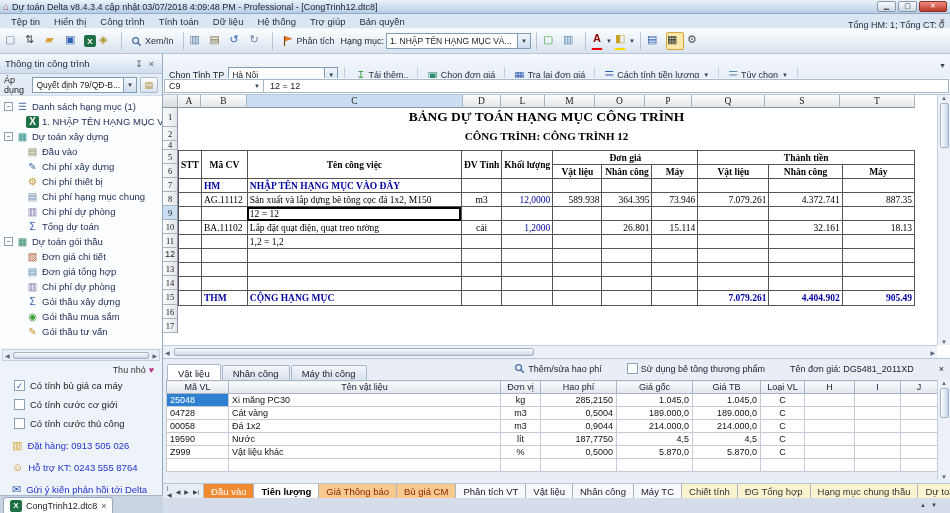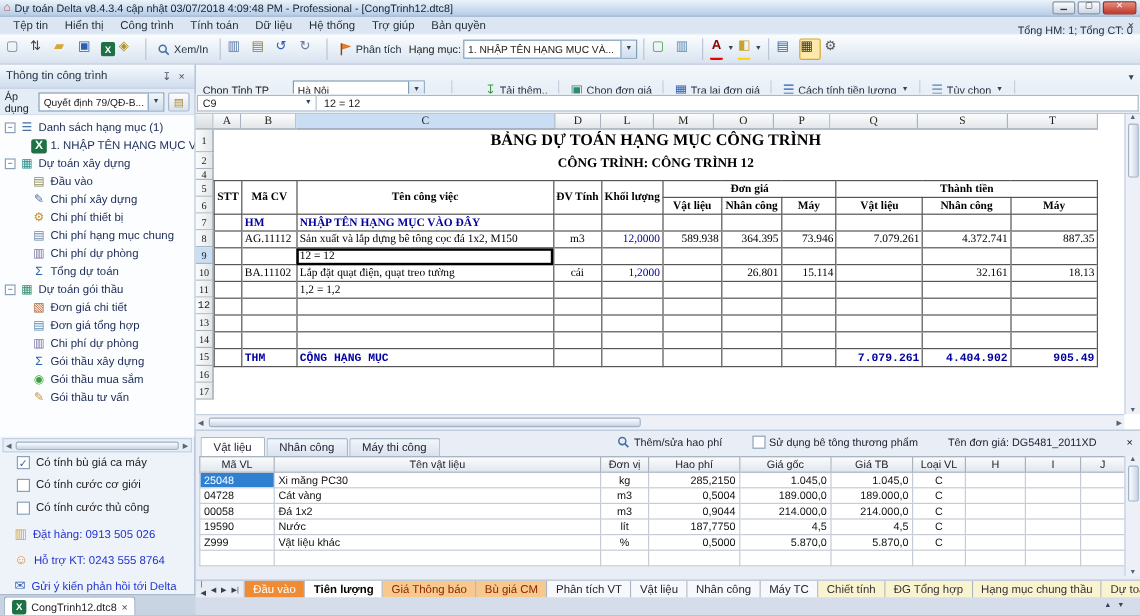--- a/index.html
+++ b/index.html
@@ -29,21 +29,21 @@
 .combo .val{padding:0 3px;font-size:8.5px;white-space:nowrap;overflow:hidden}
 .combo .arr{width:13px;height:100%;display:flex;align-items:center;justify-content:center;background:linear-gradient(#f2f6fb,#cfdcee);border-left:1px solid #7f9db9;font-size:6px;color:#345}
 .totals{position:absolute;right:6px;font-size:9px;color:#1e2c3c}
 .gic{display:inline-block;font-size:11px;line-height:12px}
 .xl{display:inline-flex;width:12px;height:12px;background:#1e7145;color:#fff;font-weight:bold;font-size:8px;align-items:center;justify-content:center;border-radius:2px;flex:none}
 .fc{display:inline-block;color:#8b0000;border-bottom:2px solid #e00;font-weight:bold;font-size:11px;line-height:11px;width:12px;text-align:center}
 .hc{display:inline-block;color:#caa32d;border-bottom:2px solid #ffd700;font-size:11px;line-height:11px;width:12px;text-align:center}
 .dd{font-size:6px;color:#345;margin-left:1px}
 
 
-.toolbar2{position:absolute;left:163px;top:54px;width:787px;height:42px;background:linear-gradient(#f4f8fc,#dde7f2);border-bottom:1px solid #b9c6d8;display:flex;align-items:center;padding:16px 6px;gap:20px}
+.toolbar2{position:absolute;left:163px;top:54px;width:787px;height:42px;background:linear-gradient(#f4f8fc,#dde7f2);border-bottom:1px solid #b9c6d8;display:flex;align-items:center;padding:16px 6px;gap:4px}
 .t2btn{display:inline-flex;align-items:center;gap:3px;padding:0 5px;height:18px;font-size:9px;color:#1e2c3c}
 .t2sep{width:1px;height:16px;background:#c3d0e0;margin:0 2px}
 .t2more{position:absolute;right:4px;top:8px;font-size:7px;color:#345}
 
 
 .sidebar{position:absolute;left:0;top:54px;width:163px;height:441px;background:#eef3fa;border-right:1px solid #93a9c4;display:flex;flex-direction:column}
 .sbheader{height:20px;background:linear-gradient(#f6fafd,#cfdded);border-bottom:1px solid #b9c6d8;display:flex;align-items:center;padding:0 5px;font-size:9.5px;color:#1e2c3c;flex:none}
 .sbheader .sp{flex:1}
 .pinx{color:#556;font-size:9px;padding:0 3px}
 .applyrow{height:22px;display:flex;align-items:center;gap:3px;padding:0 4px;border-bottom:1px solid #d5dfec;background:#e4ecf6;flex:none}
@@ -322,20 +322,24 @@
         <div class="tnode lvl1">
           <span class="gic tico" style="color: rgb(199, 143, 45);">✎</span>
           <span>Gói thầu tư vấn</span>
         </div>
       </div>
     <div class="hscroll">
       <span class="sarr">◀</span>
       <span class="thumb"></span>
       <span class="sarr">▶</span>
     </div>
+    <div class="thunho">
+      <span>Thu nhỏ</span>
+      <span class="heart">♥</span>
+    </div>
     <div class="checks" id="checks">
         <div class="chk">
           <span class="cb">✓</span>
           <span>Có tính bù giá ca máy</span>
         </div>
         <div class="chk">
           <span class="cb"></span>
           <span>Có tính cước cơ giới</span>
         </div>
         <div class="chk">
@@ -534,21 +538,21 @@
               <td></td>
               <td class="ctr"></td>
               <td class="qty"></td>
               <td class="num"></td>
               <td class="num"></td>
               <td class="num"></td>
               <td class="num"></td>
               <td class="num"></td>
               <td class="num"></td>
             </tr>
-            <tr class="total" style="height: 15px; font-family: Liberation Mono, monospace;">
+            <tr class="total" style="height: 15px;">
               <td></td>
               <td class="c-blue">THM</td>
               <td class="c-blue">CỘNG HẠNG MỤC</td>
               <td class="ctr"></td>
               <td class="qty"></td>
               <td class="num"></td>
               <td class="num"></td>
               <td class="num"></td>
               <td class="num c-blue">7.079.261</td>
               <td class="num c-blue">4.404.902</td>

